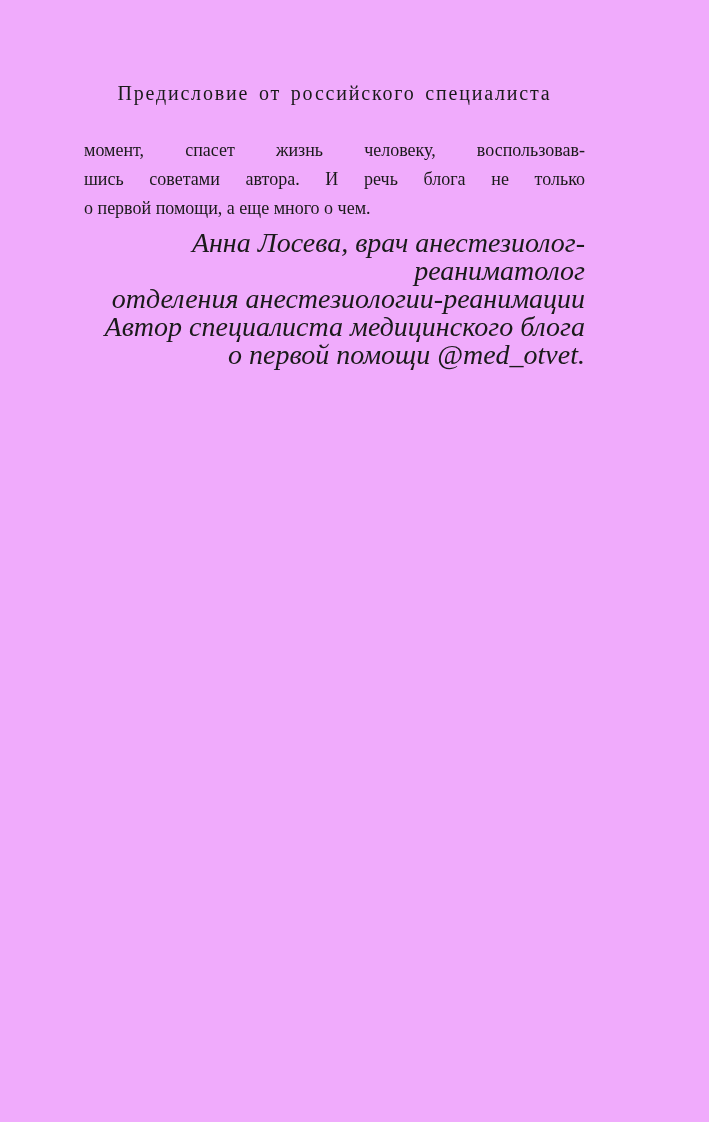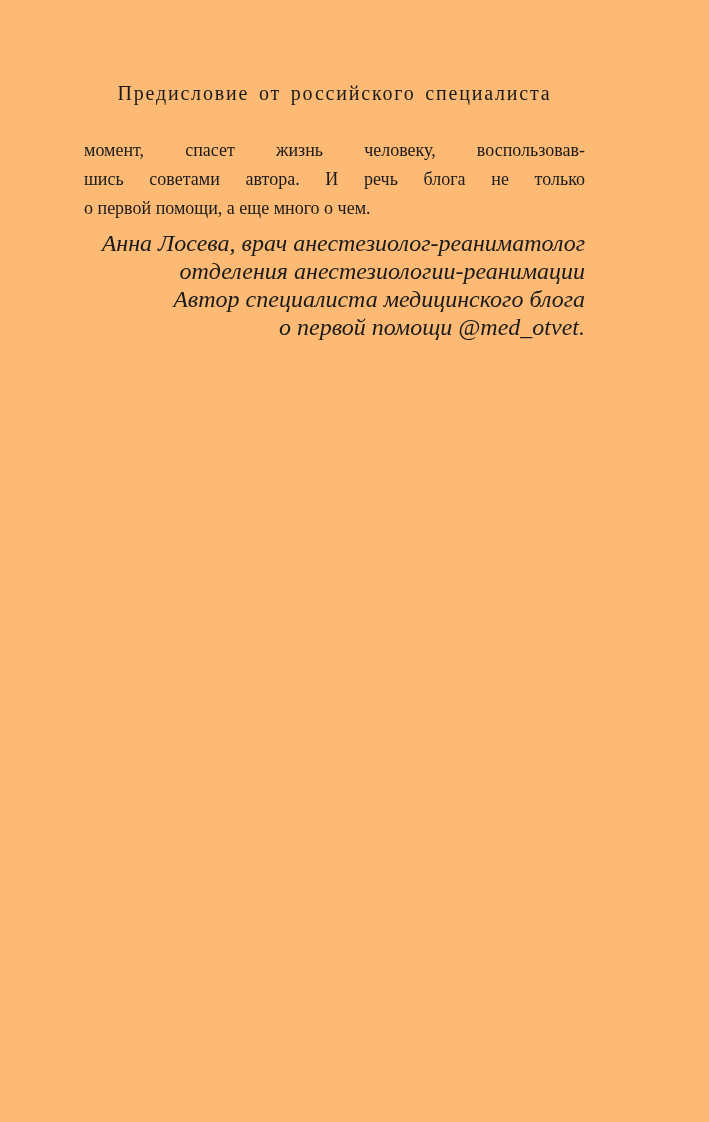--- a/index.html
+++ b/index.html
@@ -4,21 +4,21 @@
 <style>
   html, body {
     margin: 0;
     padding: 0;
     background: #ffffff;
   }
   .page {
     position: relative;
     width: 709px;
     height: 1122px;
-    background: #fdba74;
+    background: #f0abfc;
     color: #1a1a1a;
     font-family: "Liberation Serif", serif;
     overflow: hidden;
   }
   .heading {
     position: absolute;
     left: 84px;
     top: 80px;
     width: 501px;
     text-align: center;
@@ -38,21 +38,21 @@
   }
   .pline.just {
     text-align: justify;
     text-align-last: justify;
   }
   .attribution {
     position: absolute;
     left: 84px;
     top: 229px;
     width: 501px;
-    font-size: 24px;
+    font-size: 28px;
     line-height: 28px;
     font-style: italic;
     text-align: right;
   }
 </style>
 </head>
 <body>
 
 <div class="page">
 

